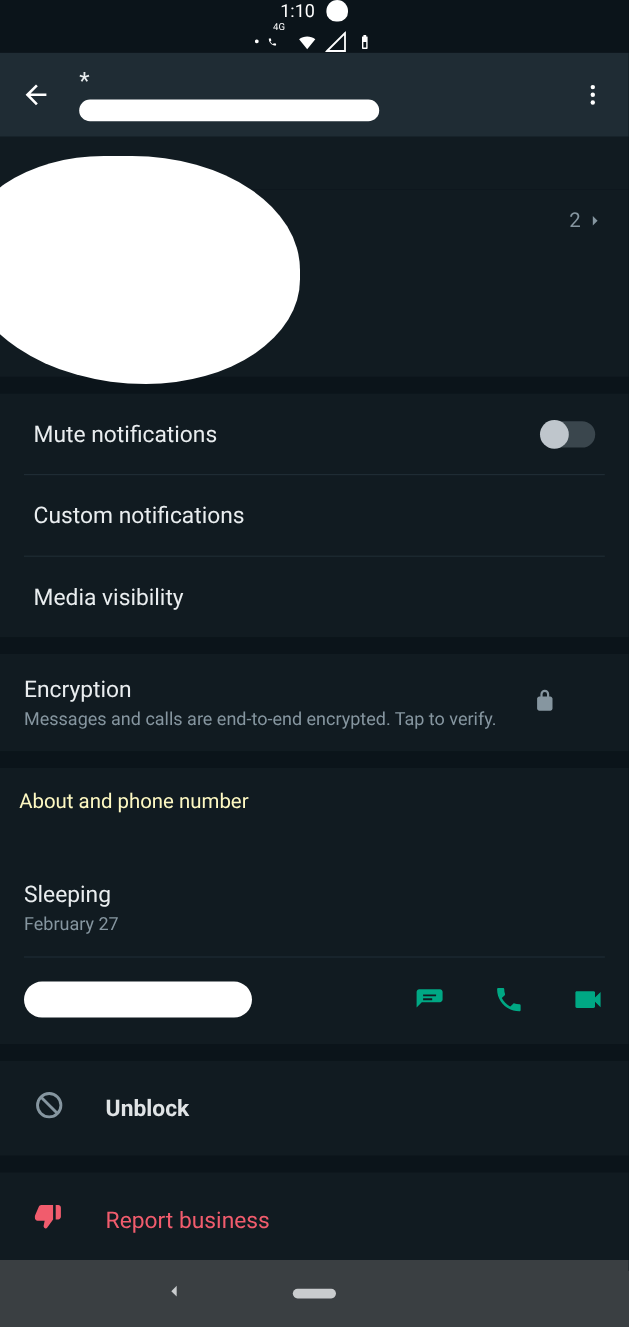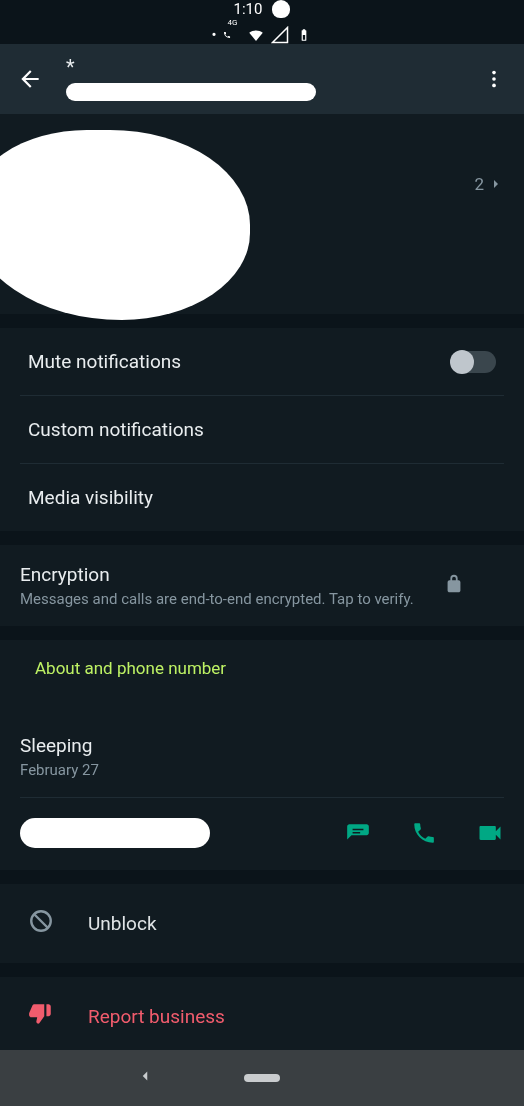--- a/index.html
+++ b/index.html
@@ -90,41 +90,41 @@
     background: #bfc6cc;
     border-radius: 50%;
     position: absolute;
     left: -2px; top: -1px;
   }
   .enc-row { padding: 18px 20px; display: flex; align-items: center; gap: 29px; }
   .enc-text .title { font-size: 19px; color: #e9edef; }
   .enc-text .sub { font-size: 15px; color: #8696a0; margin-top: 4px; }
   .lock-ico { color: #8696a0; }
   .about-section { padding-top: 18px; padding-bottom: 0; }
-  .about-title { color: #bef264; font-size: 17px; padding: 0 20px 10px 35px; }
+  .about-title { color: #fef9c3; font-size: 17px; padding: 0 20px 10px 16px; }
   .about-body { padding: 6px 20px 18px 20px; margin-top: 40px; }
   .about-status { font-size: 19px; color: #e9edef; }
   .about-date { font-size: 15px; color: #8696a0; margin-top: 4px; }
   .phone-row {
     padding: 20px 20px 22px 20px;
     display: flex;
     align-items: center;
     justify-content: space-between;
   }
   .phone-redact { width: 190px; height: 30px; background: #fff; border-radius: 16px; }
   .action-icons { display: flex; gap: 38px; align-items: center; color: #00a884; }
   .ai { width: 28px; height: 28px; display:flex; align-items:center; justify-content:center; }
   .action-row {
     display: flex;
     align-items: center;
     gap: 34px;
     padding: 24px 28px;
     font-size: 19px;
   }
-  .unblock { color: #8696a0; }
+  .unblock { color: #8696a0; font-weight: bold; }
   .unblock .label { color: #e0e4e6; }
   .report { color: #f15c6d; }
   .nav-bar {
     position: absolute;
     bottom: 0; left: 0; right: 0;
     height: 56px;
     background: #3a3f42;
     display: flex;
     align-items: center;
     justify-content: center;

